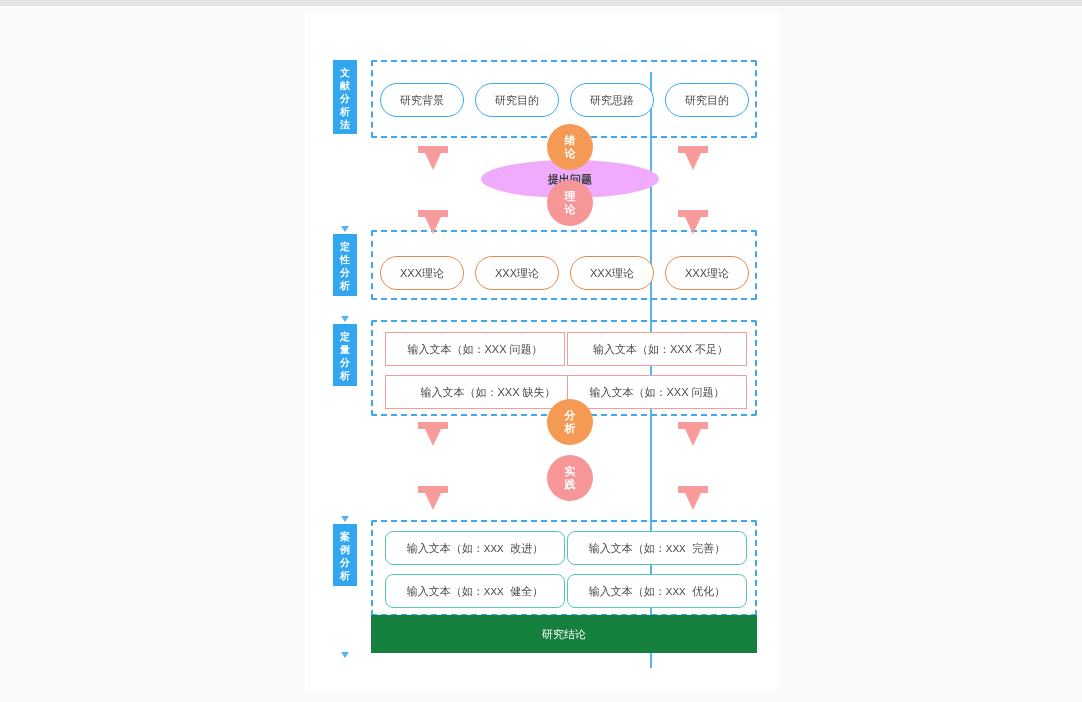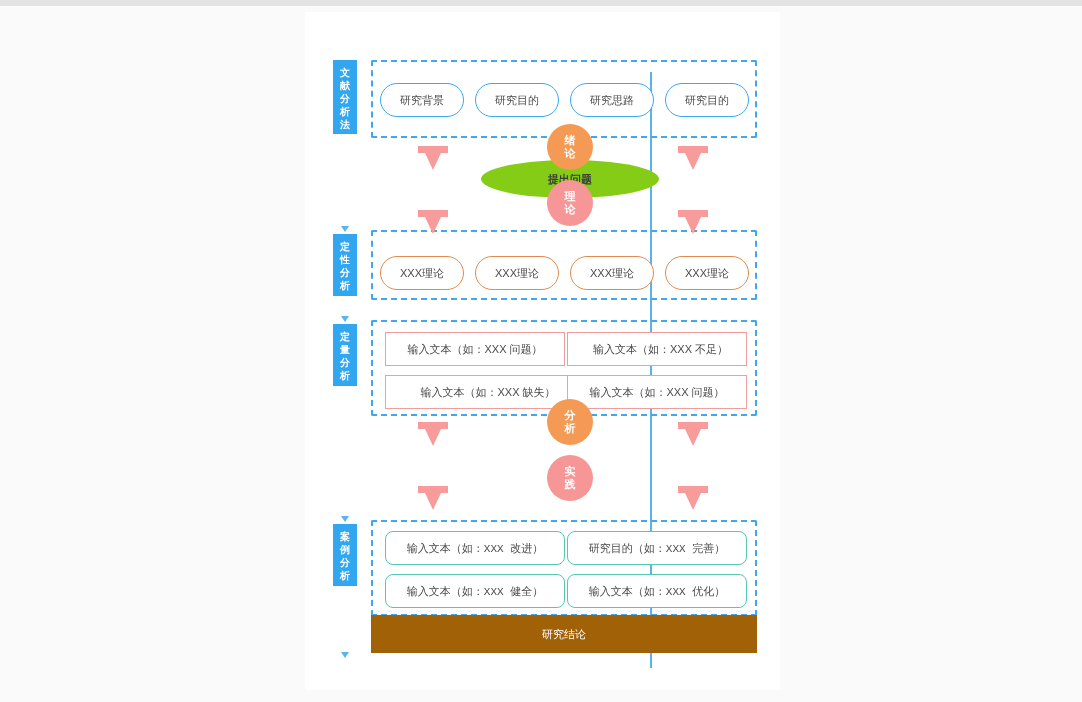--- a/index.html
+++ b/index.html
@@ -80,21 +80,21 @@
     white-space: nowrap;
   }
   .pill.blue   { border: 1.4px solid #3aa9ef; border-radius: 22px; }
   .pill.orange { border: 1.4px solid #e08b4d; border-radius: 22px; margin-top: 8px; }
   .pill.pink   { border: 1.4px solid #ef9d9d; border-radius: 0; }
   .pill.green  { border: 1.4px solid #55c8b4; border-radius: 8px; font-family: Liberation Mono, monospace; }
 
   
   .hub-ellipse {
     position: absolute;
-    background: #84cc16;
+    background: #f0abfc;
     border-radius: 50%;
     z-index: 2;
   }
   .hub-ellipse .hub-caption {
     position: absolute;
     left: 0; right: 0; top: 50%;
     transform: translateY(-50%);
     text-align: center;
     font-size: 11px;
     font-weight: bold;
@@ -116,21 +116,21 @@
   }
   .hub-circle.top    { background: #f49a54; }
   .hub-circle.bottom { background: #f69697; }
 
   
   .fat-arrow { position: absolute; width: 34px; height: 28px; z-index: 1; }
 
   
   .conclusion-bar {
     position: absolute;
-    background: #a16207;
+    background: #15803d;
     color: #ffffff;
     font-size: 11px;
     display: flex;
     align-items: center;
     justify-content: center;
   }
 </style>
 </head>
 <body>
 
@@ -257,20 +257,20 @@
     </div>
     <div class="fat-arrow" style="left:371px; top:472px;">
       <svg viewBox="0 0 34 28" width="34" height="28">
         <path d="M2 2 L32 2 L32 9 L25 9 L17 26 L9 9 L2 9 Z" fill="#f79b9b"></path>
       </svg>
     </div>
 
     <div class="group-box" style="left:66px; top:508px; width:386px; height:96px;"></div>
 
     <div class="pill green" style="left:80px; top:519px; width:180px; height:34px;">输入文本（如：XXX 改进）</div>
-    <div class="pill green" style="left:262px; top:519px; width:180px; height:34px;">研究目的（如：XXX 完善）</div>
+    <div class="pill green" style="left:262px; top:519px; width:180px; height:34px;">输入文本（如：XXX 完善）</div>
     <div class="pill green" style="left:262px; top:562px; width:180px; height:34px;">输入文本（如：XXX 优化）</div>
     <div class="pill green" style="left:80px; top:562px; width:180px; height:34px;">输入文本（如：XXX 健全）</div>
 
     <div class="conclusion-bar" style="left:66px; top:603px; width:386px; height:38px;">研究结论</div>
 
   </div>
 </div>
 
 </body></html>

